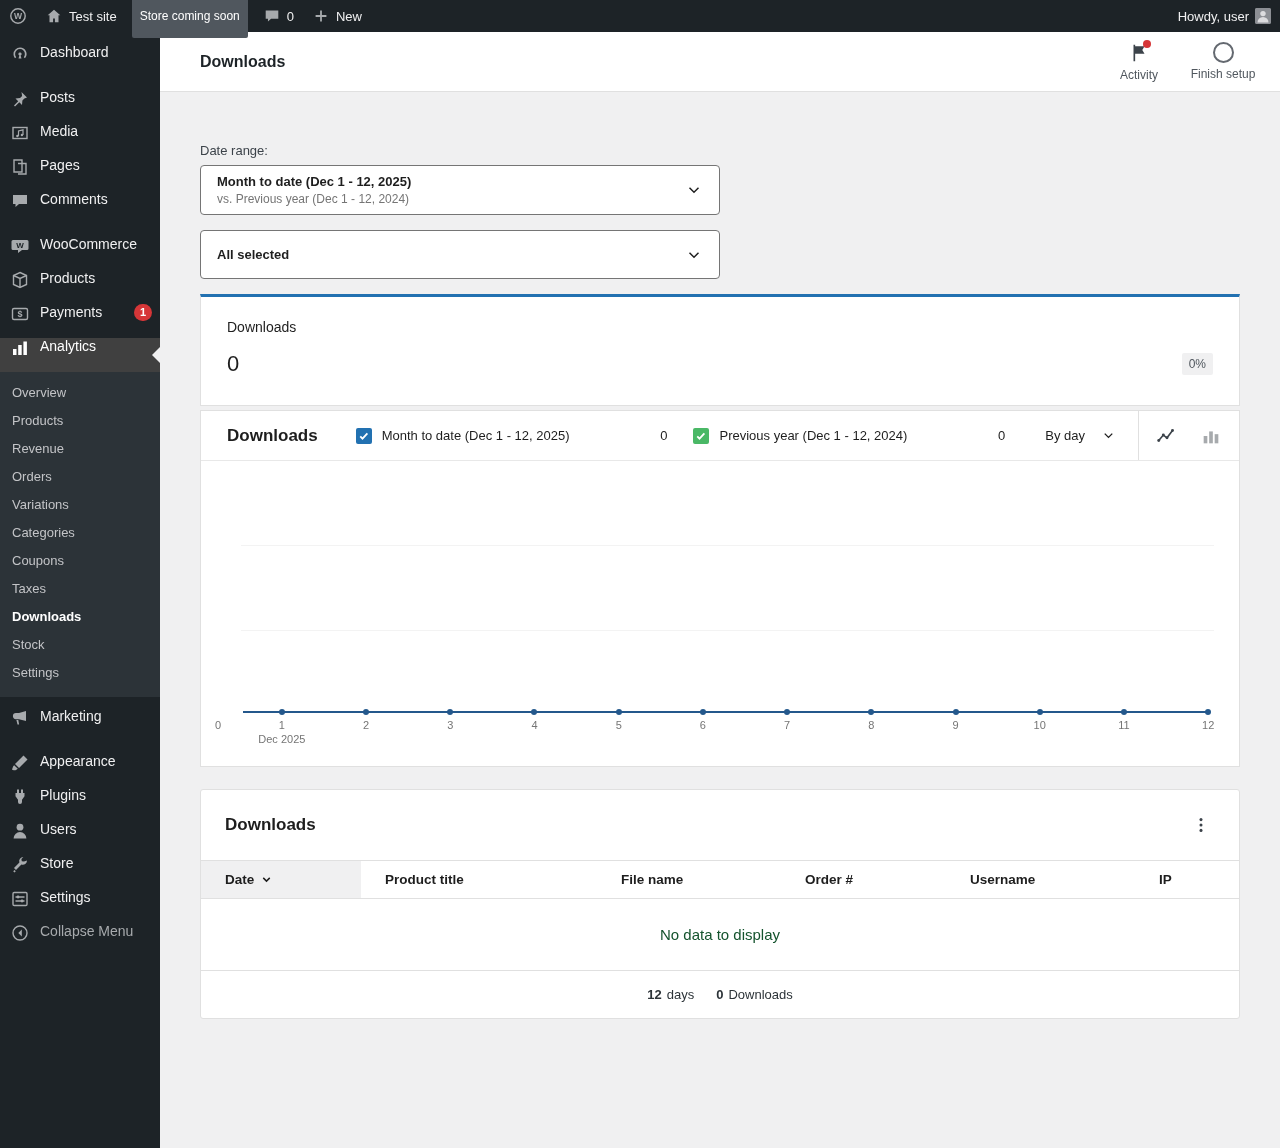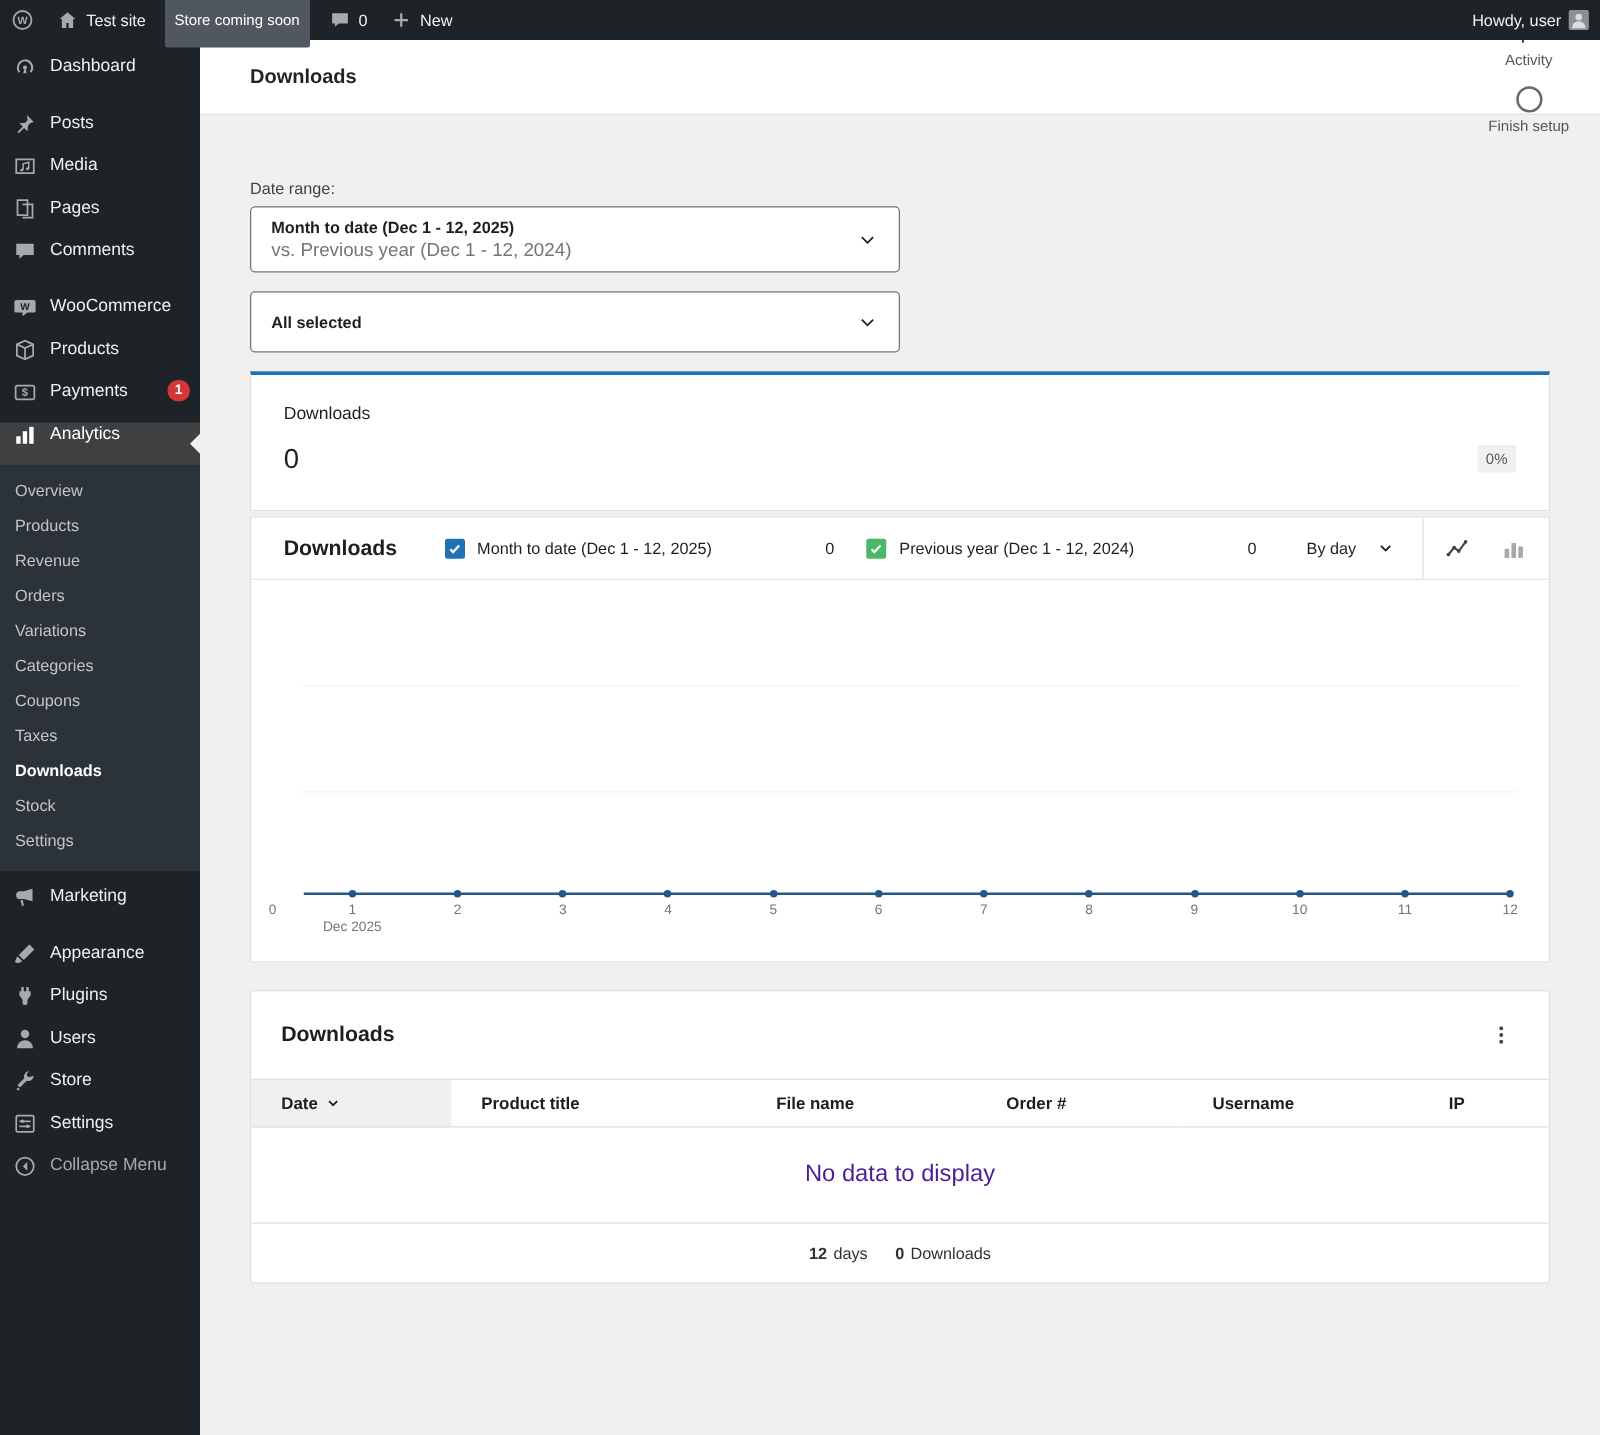--- a/index.html
+++ b/index.html
@@ -65,41 +65,41 @@
   .mi.collapse { color:#a7aaad; }
 
   
   .content { position:absolute; top:32px; left:160px; right:0; bottom:0; background:#f0f0f1; }
   .page-header {
     height:60px; background:#fff; border-bottom:1px solid #e0e0e0;
     display:flex; align-items:center; justify-content:space-between;
     padding:0 18px 0 40px;
   }
   .page-header h1 { font-size:16px; font-weight:700; color:#1d2327; }
-  .header-actions { display:flex; gap:6px;flex-direction:column; }
+  .header-actions { display:flex; gap:6px; }
   .ha-btn {
     background:none; border:none; cursor:pointer; width:78px;
     display:flex; flex-direction:column; align-items:center; gap:4px;
     font-family:inherit; font-size:12px; color:#50575e; padding:4px 0;
   }
   .flag-wrap { position:relative; width:22px; height:22px; color:#3c434a; }
   .flag-dot { position:absolute; top:-2px; right:-1px; width:8px; height:8px; border-radius:50%; background:#d63638; }
   .setup-circle { width:21px; height:21px; border-radius:50%; border:2.5px solid #646970; }
 
   .content-body { padding:51px 40px 0 40px; }
 
   
   .filter-label { display:block; font-size:13px; color:#3c434a; margin-bottom:7px; }
   .select {
     width:520px; background:#fff; border:1px solid #757575; border-radius:4px;
     display:flex; align-items:center; justify-content:space-between;
     padding:8px 16px; cursor:pointer; margin-bottom:15px; min-height:49px;
   }
   .sel-primary { font-size:13px; font-weight:700; color:#1e1e1e; }
-  .sel-secondary { font-size:15px; color:#757575; margin-top:3px; }
+  .sel-secondary { font-size:12px; color:#757575; margin-top:3px; }
   .chev { width:18px; height:18px; color:#1e1e1e; flex:none; }
 
   
   .summary-card {
     margin-top:10px; background:#fff; border:1px solid #e0e0e0;
     border-top:3px solid #2271b1; min-height:112px;
   }
   .summary-tile {
     display:block; width:100%; text-align:left; background:none; border:none;
     font-family:inherit; cursor:pointer; position:relative; padding:22px 26px;
@@ -152,21 +152,21 @@
   .table-header h2 { font-size:17px; font-weight:700; color:#1e1e1e; }
   .kebab-btn { background:none; border:none; cursor:pointer; width:28px; height:28px; color:#3c434a; display:flex; align-items:center; justify-content:center; }
   table { width:100%; border-collapse:collapse; }
   thead th {
     text-align:left; font-size:13.5px; font-weight:700; color:#1e1e1e;
     padding:11px 24px; border-top:1px solid #e0e0e0; border-bottom:1px solid #e0e0e0;
   }
   th.sorted { background:#f0f0f1; cursor:pointer; }
   th .th-inner { display:inline-flex; align-items:center; gap:6px; }
   .sort-chev { width:13px; height:13px; color:#1e1e1e; }
-  td.no-data { text-align:center; padding:27px 24px; font-size:19px; color:#4c1d95; }
+  td.no-data { text-align:center; padding:27px 24px; font-size:15px; color:#14532d; }
   .table-footer {
     border-top:1px solid #e0e0e0; display:flex; justify-content:center; gap:22px;
     padding:16px; font-size:13px; color:#2c3338;
   }
   .tf-pair { display:flex; gap:5px; }
   .tf-pair b { font-weight:700; }
 </style>
 </head>
 <body>
 

